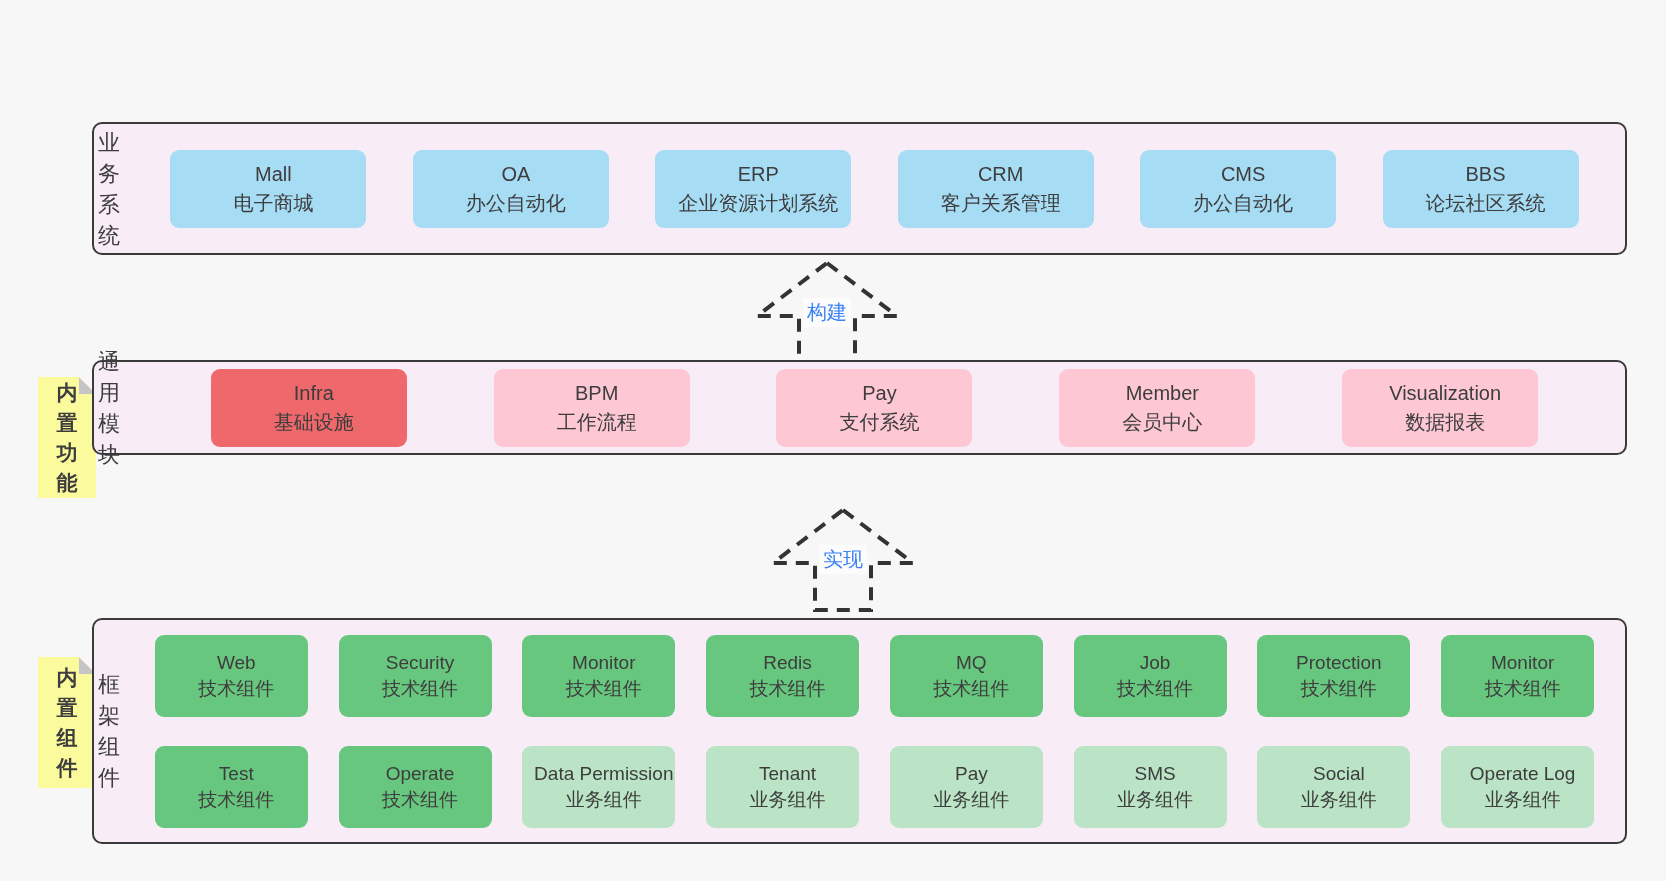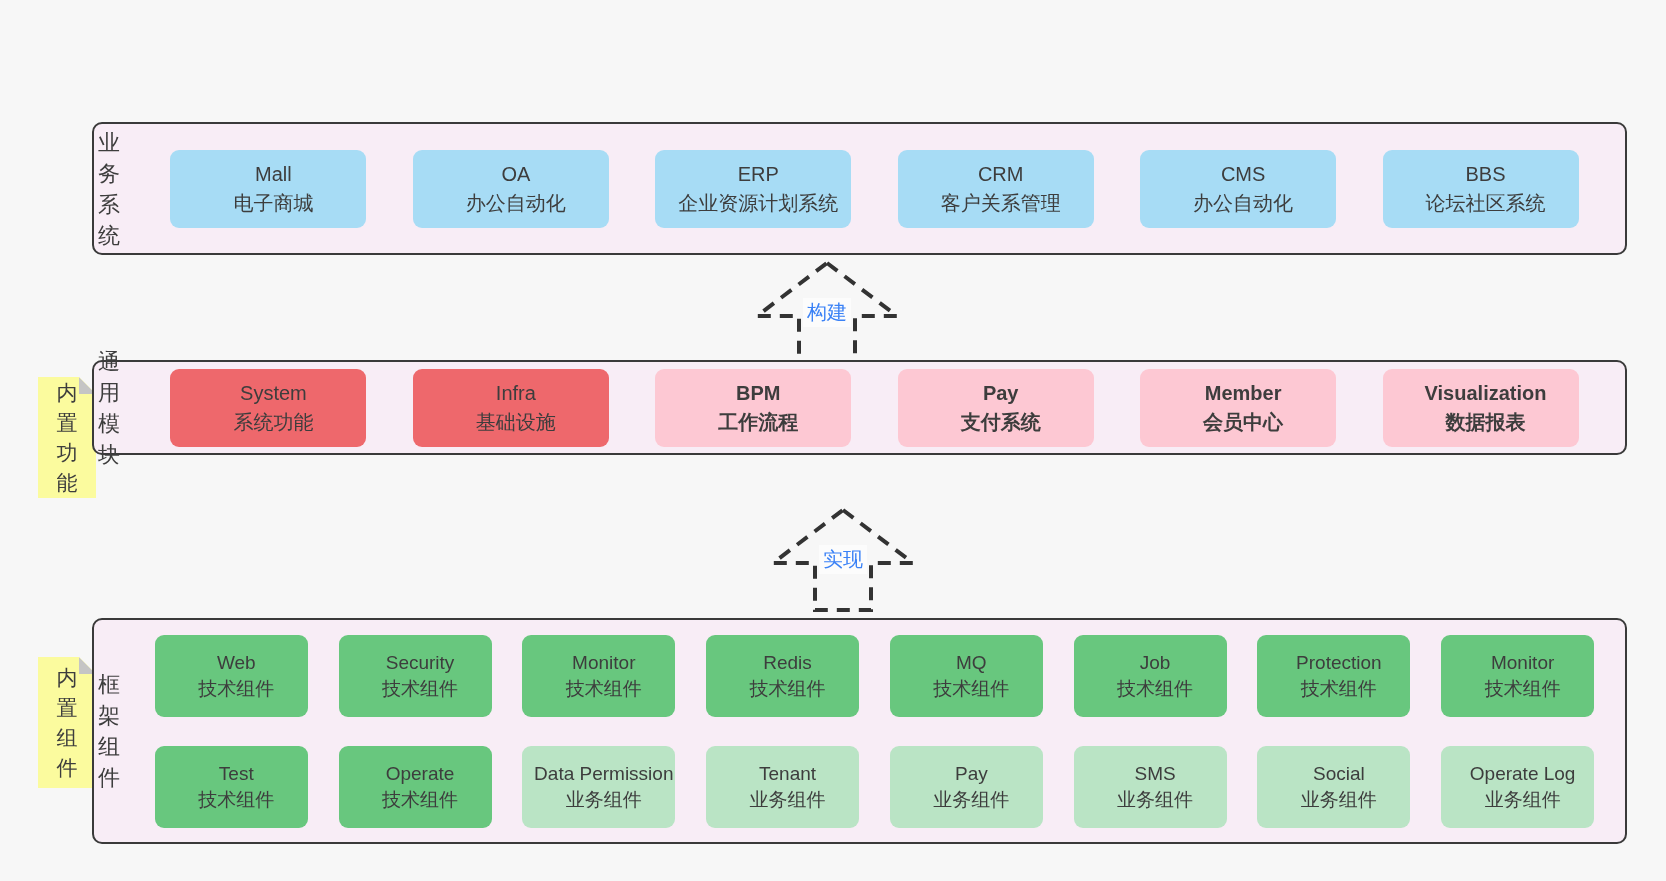--- a/index.html
+++ b/index.html
@@ -25,29 +25,29 @@
   .row{flex:1;display:flex;justify-content:space-evenly;align-items:center;}
   .rows{flex:1;display:flex;flex-direction:column;justify-content:space-evenly;height:100%;}
   .box{
     box-sizing:border-box;border-radius:9px;display:flex;flex-direction:column;
     justify-content:center;align-items:center;text-align:center;padding-left:10px;
   }
   .row6 .box{width:196px;height:78px;font-size:20px;line-height:29px;}
   .row8 .box{width:153px;height:82px;font-size:19px;line-height:26px;}
   .blue{background:#a7dcf5;}
   .red{background:#ee686c;}
-  .pink{background:#fdc8d3;font-weight:bold;}
+  .pink{background:#fdc8d3;}
   .green{background:#68c77e;}
   .lightgreen{background:#bae4c5;}
   .box-title,.box-sub{width:100%;}
   
   .sticky{
     position:absolute;left:38px;width:58px;background:#fbfb9e;z-index:0;
     clip-path:polygon(0 0,calc(100% - 17px) 0,100% 17px,100% 100%,0 100%);
-    display:flex;align-items:center;justify-content:center;
+    display:flex;align-items:center;justify-content:center;font-weight:bold;
   }
   .sticky .fold{
     position:absolute;top:0;right:0;width:17px;height:17px;background:#c5c5c5;
     clip-path:polygon(0 0,100% 100%,0 100%);
   }
   .sticky-label{
     width:24px;text-align:center;font-size:21px;line-height:30px;
     word-break:break-all;overflow-wrap:anywhere;color:#3d3d3d;
   }
   #sticky-features{top:377px;height:121px;}
@@ -110,24 +110,20 @@
     <svg width="150" height="110" viewBox="0 0 150 110">
       <path d="M75 5 L145 58 L103 58 L103 105 L47 105 L47 58 L5 58 Z" fill="none" stroke="#333333" stroke-width="4" stroke-dasharray="13 9"></path>
     </svg>
     <div class="arrow-label">构建</div>
   </div>
 
   <div class="layer" id="layer2">
     <div class="side-label">通用模块</div>
     <div class="row row6">
       <div class="box red">
-        <div class="box-title">System</div>
-        <div class="box-sub">系统功能</div>
-      </div>
-      <div class="box red">
         <div class="box-title">Infra</div>
         <div class="box-sub">基础设施</div>
       </div>
       <div class="box pink">
         <div class="box-title">BPM</div>
         <div class="box-sub">工作流程</div>
       </div>
       <div class="box pink">
         <div class="box-title">Pay</div>
         <div class="box-sub">支付系统</div>

